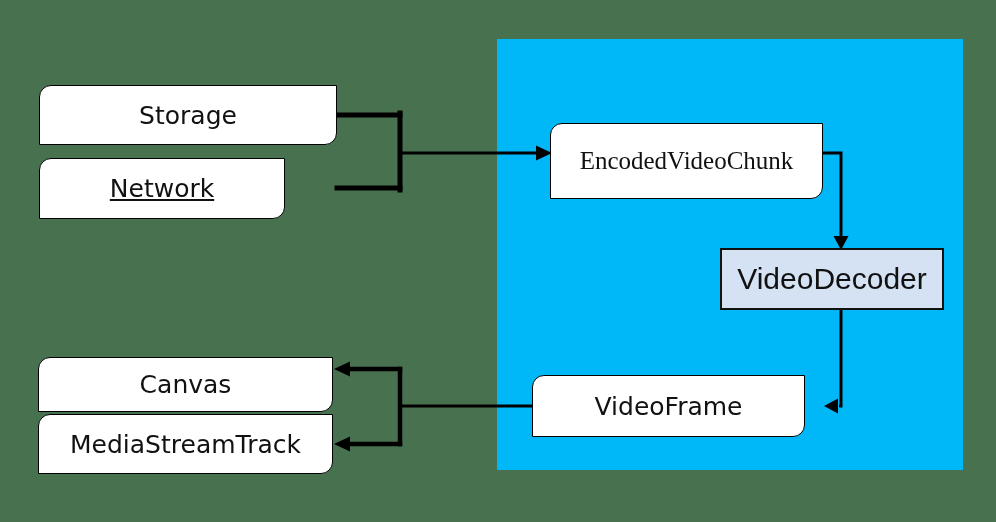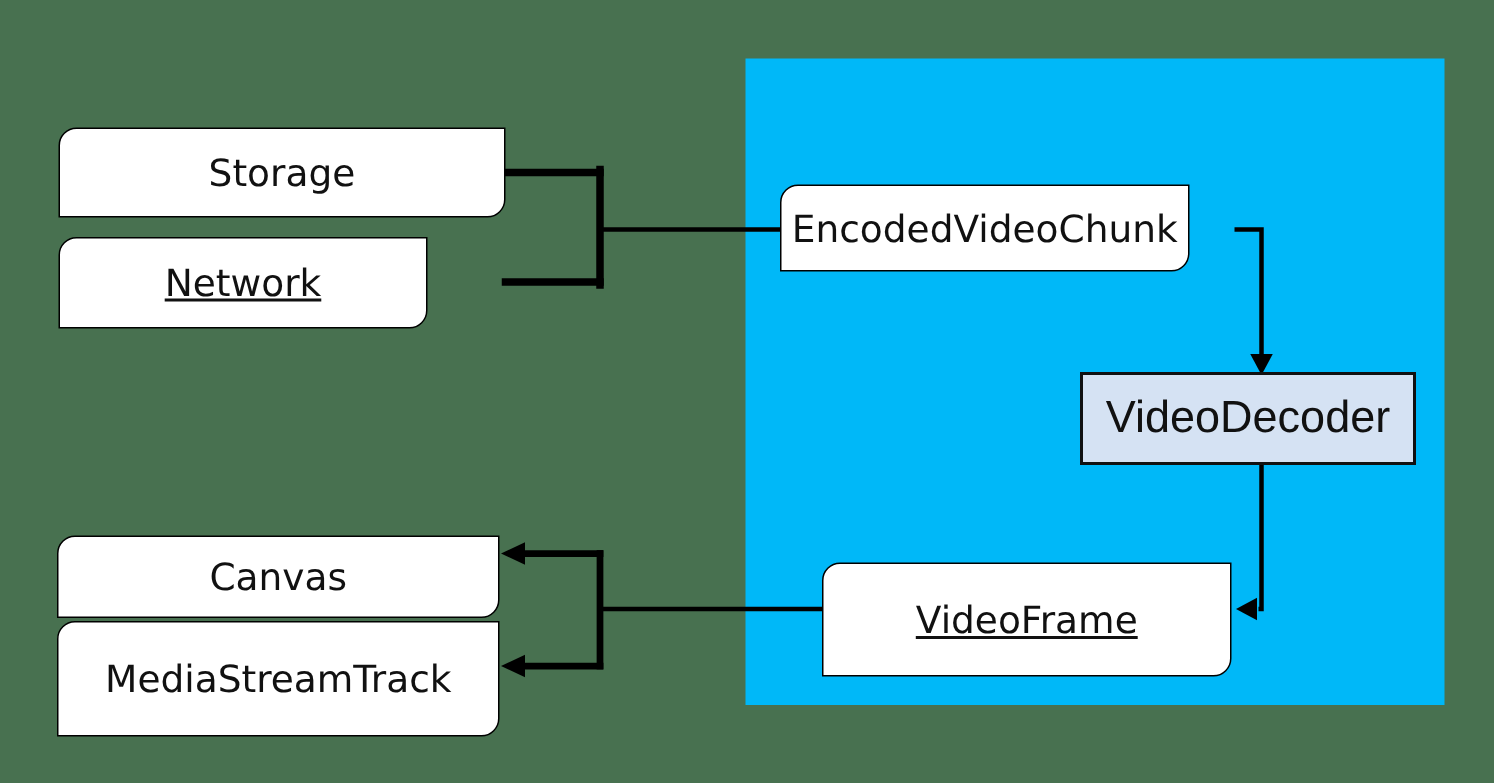--- a/index.html
+++ b/index.html
@@ -83,21 +83,21 @@
     <path class="mid" d="M400 444 H350"></path>
     <polygon points="334,444 350,436.5 350,451.5"></polygon>
   </svg>
 
   <div class="node" style="left:39px;top:85px;width:298px;height:60px;">Storage</div>
 
   <div class="node" style="left:39px;top:158px;width:246px;height:61px;text-decoration:underline;">Network</div>
 
   <div class="node" style="left:38px;top:357px;width:295px;height:55px;">Canvas</div>
 
-  <div class="node small" style="left:38px;top:414px;width:295px;height:77px;">MediaStreamTrack</div>
+  <div class="node small" style="left:38px;top:414px;width:295px;height:60px;">MediaStreamTrack</div>
 
-  <div class="node small" style="left:520px;top:123px;width:273px;height:58px;">EncodedVideoChunk</div>
+  <div class="node small" style="left:550px;top:123px;width:273px;height:76px;font-family:Liberation Serif, serif;">EncodedVideoChunk</div>
 
   <div class="node decoder" style="left:720px;top:248px;width:224px;height:62px;">VideoDecoder</div>
 
-  <div class="node" style="left:548px;top:375px;width:273px;height:76px;text-decoration:underline;">VideoFrame</div>
+  <div class="node" style="left:532px;top:375px;width:273px;height:62px;">VideoFrame</div>
 
 </div>
 
 </body></html>

